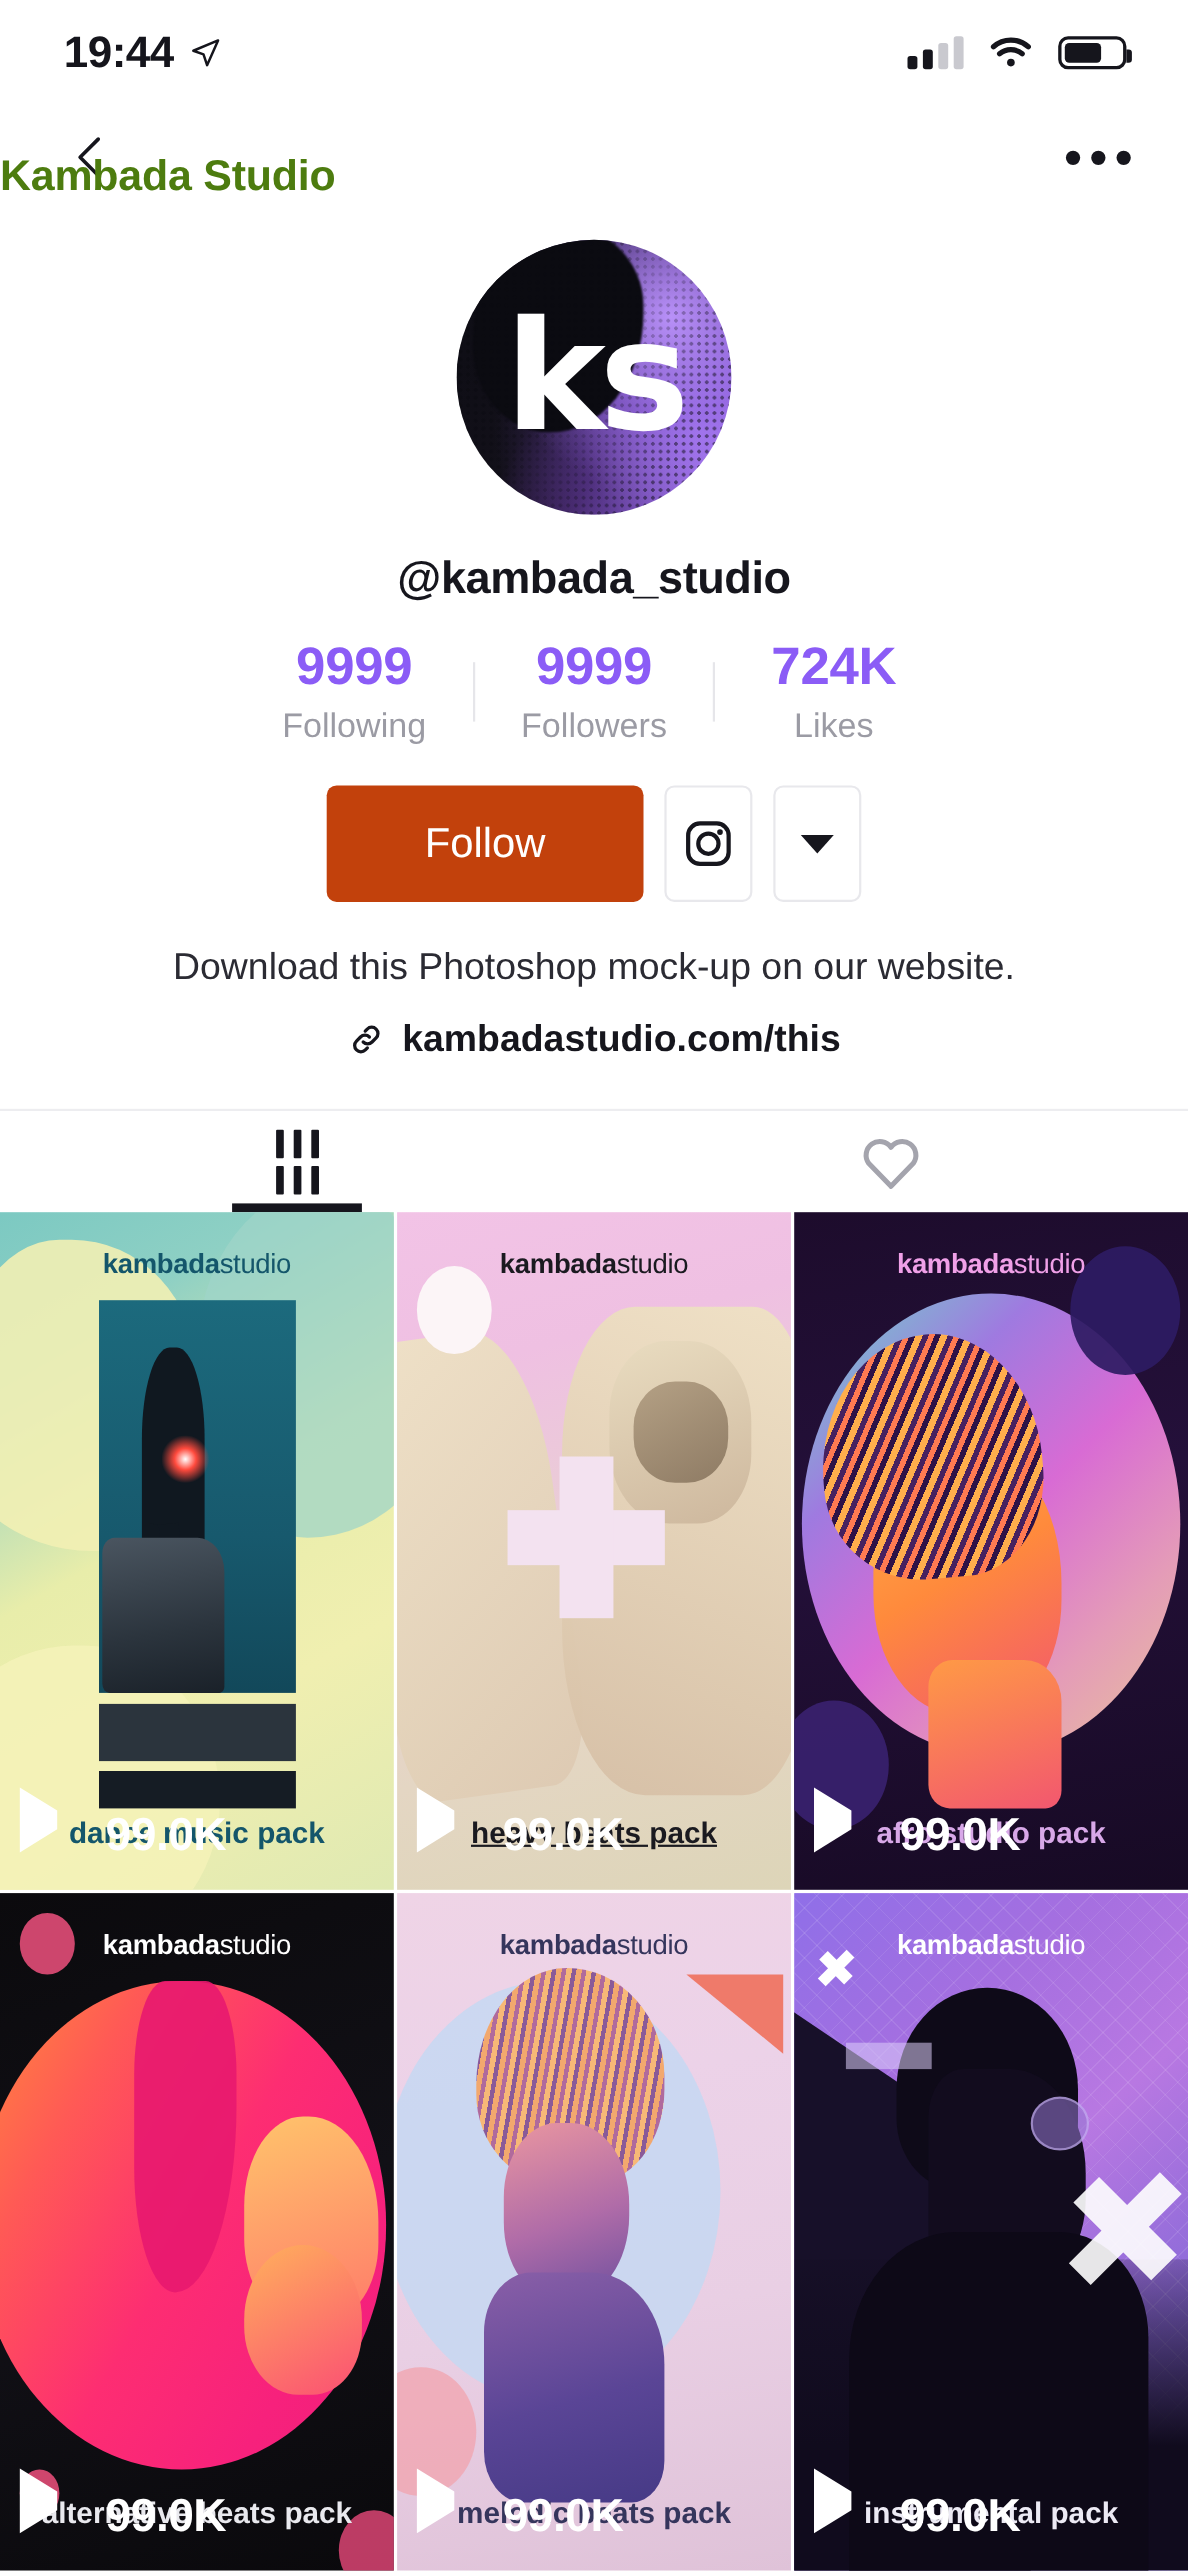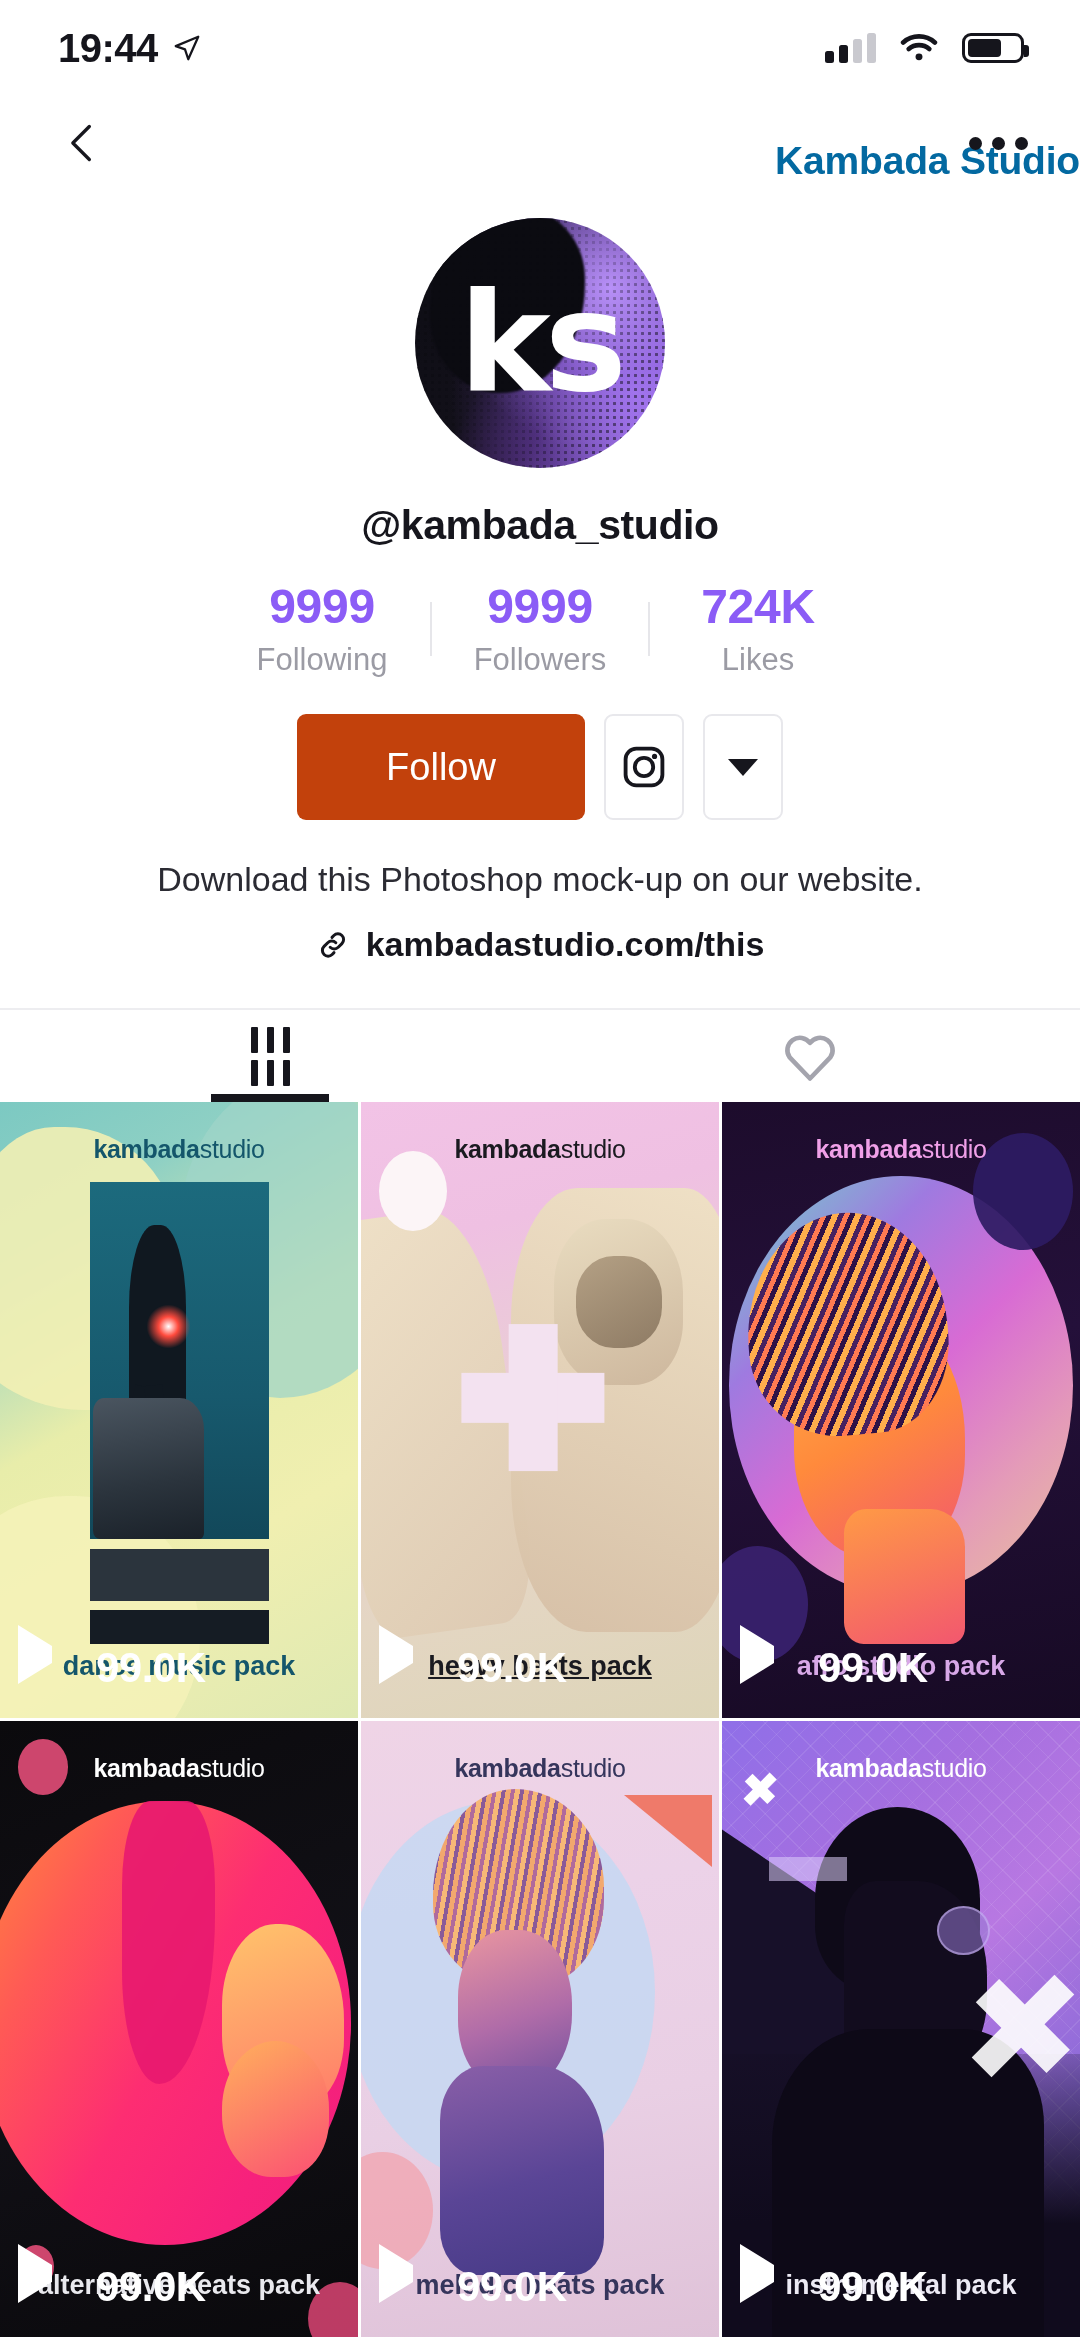--- a/index.html
+++ b/index.html
@@ -23,21 +23,21 @@
   .sig i:nth-child(2){ height:18px; }
   .sig i:nth-child(3){ height:24px; background:#c9c9cf; }
   .sig i:nth-child(4){ height:30px; background:#c9c9cf; }
   .batt { width:62px; height:30px; border:3px solid #15151c; border-radius:9px; padding:3px; position:relative; }
   .batt::after { content:""; position:absolute; right:-8px; top:9px; width:5px; height:12px; background:#15151c; border-radius:0 3px 3px 0; }
   .batt span { display:block; height:100%; width:66%; background:#15151c; border-radius:4px; }
 
   
   .header { height:94px; flex:0 0 94px; display:flex; align-items:center; position:relative; padding:0 52px; }
   .back-btn { width:60px; height:60px; display:flex; align-items:center; justify-content:center; cursor:pointer; }
-  .hdr-title { position:absolute; left:0; right:0; text-align:right; font-size:39px; font-weight:700; color:#0369a1; letter-spacing:-0.2px; pointer-events:none;margin-top:36px; }
+  .hdr-title { position:absolute; left:0; right:0; text-align:left; font-size:39px; font-weight:700; color:#4d7c0f; letter-spacing:-0.2px; pointer-events:none;margin-top:36px; }
   .dots { position:absolute; right:52px; display:flex; gap:10px; cursor:pointer; }
   .dots i { width:13px; height:13px; border-radius:50%; background:#16161d; display:block; }
 
   
   .profile { padding-top:28px; display:flex; flex-direction:column; align-items:center; }
   .avatar { width:250px; height:250px; border-radius:50%; position:relative; overflow:hidden;
             background:
               radial-gradient(circle at 78% 28%, rgba(190,150,255,.95) 0%, rgba(150,105,230,.55) 34%, rgba(0,0,0,0) 62%),
               radial-gradient(circle at 88% 70%, rgba(175,130,250,.85) 0%, rgba(110,70,180,.4) 38%, rgba(0,0,0,0) 66%),
               linear-gradient(118deg, #0d0d14 0%, #121019 40%, #3a2158 62%, #8a5fd0 86%, #a87ef0 100%);

